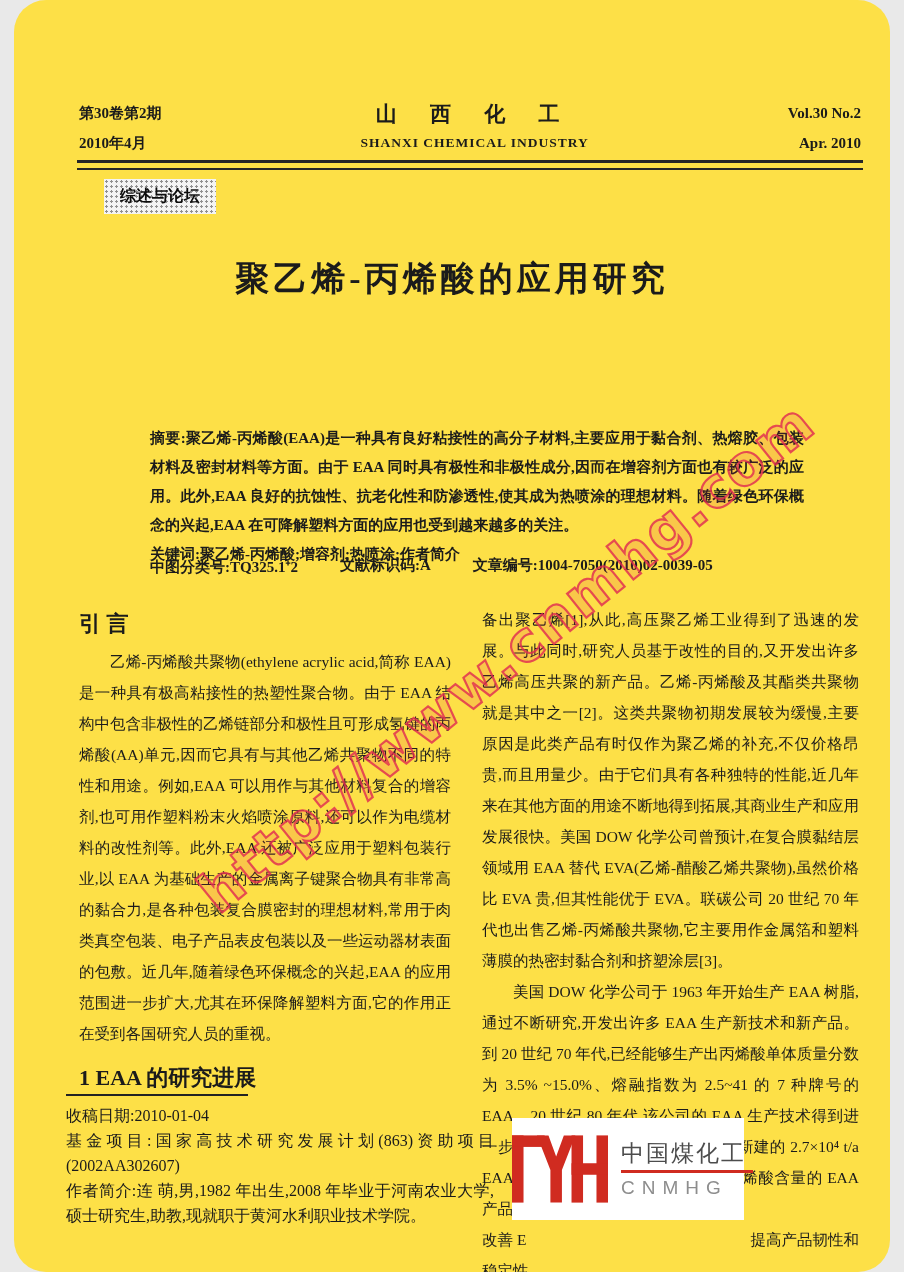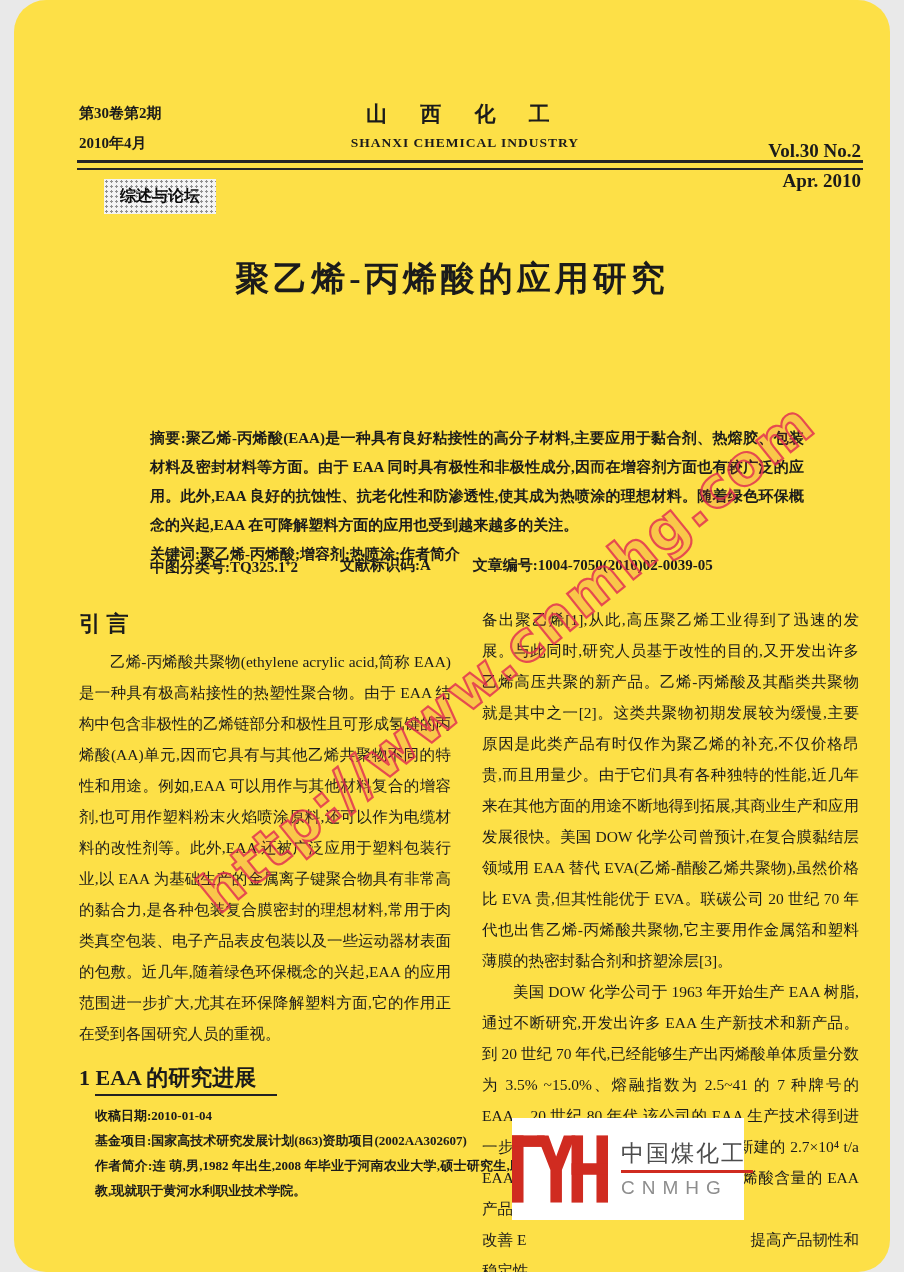--- a/index.html
+++ b/index.html
@@ -8,21 +8,21 @@
     background:#fde047; overflow:hidden;
     font-family:"Liberation Serif", serif; color:#1b1b1b;border-radius:32px;
   }
   
   .hdr{position:absolute; left:65px; top:98px; width:782px;
        display:flex; justify-content:space-between; font-weight:700;}
   .hdr-left{font-size:15px; line-height:30px; text-align:left;}
   .hdr-center{text-align:center;}
   .hdr-cn{font-size:21px; letter-spacing:14px; line-height:32px;}
   .hdr-en{font-size:13.5px; letter-spacing:1px; line-height:26px;}
-  .hdr-right{font-size:19px; line-height:30px; text-align:right;margin-top:38px;}
+  .hdr-right{font-size:15px; line-height:30px; text-align:right;}
   .double-rule{position:absolute; left:63px; top:160px; width:786px; height:5px;
        border-top:3px solid #262626; border-bottom:2px solid #262626;}
   
   .badge{position:absolute; left:90px; top:179px; padding:7px 16px;
        font-size:16px; font-weight:700; color:#0d0d0d;
        background-color:#f4f4f4;
        background-image:radial-gradient(circle,#8f8f8f 1.05px, transparent 1.3px);
        background-size:5px 5px;}
   
   .title{position:absolute; left:0; top:256px; width:100%; margin:0;
@@ -40,22 +40,22 @@
   
   .col{position:absolute; font-size:15.5px; line-height:31px; text-align:justify;}
   .col p{margin:0;}
   .col p.indent{text-indent:2em;}
   .col h2{font-size:22px; font-weight:700; margin:0 0 7px 0; text-align:left;}
   .col h2.sec{margin:13px 0 7px 0;}
   .col-left{left:65px; top:608px; width:372px; height:492px; overflow:hidden;}
   .col-right{left:468px; top:604px; width:377px; height:660px;}
   .frag-line{display:flex; justify-content:space-between;}
   
-  .footnote{position:absolute; left:81px; top:1094px; width:428px;
-       font-size:13px; line-height:25px; font-weight:700; text-align:justify;}
+  .footnote{position:absolute; left:52px; top:1094px; width:428px;
+       font-size:16px; line-height:25px; font-weight:400; text-align:justify;}
   .footnote p{margin:0;}
   .fn-rule{width:182px; border-top:2px solid #222; margin-bottom:7px;}
   
   .watermark{position:absolute; left:-8px; top:625px; width:1000px; height:64px;
        text-align:center; transform:rotate(-39deg);
        font-family:"DejaVu Sans", sans-serif; font-weight:700; font-size:56px;
        letter-spacing:2px; white-space:nowrap;
        color:rgba(228,48,82,0.14); -webkit-text-stroke:2.2px rgba(225,45,80,0.82);
        z-index:3; pointer-events:none;}
   

